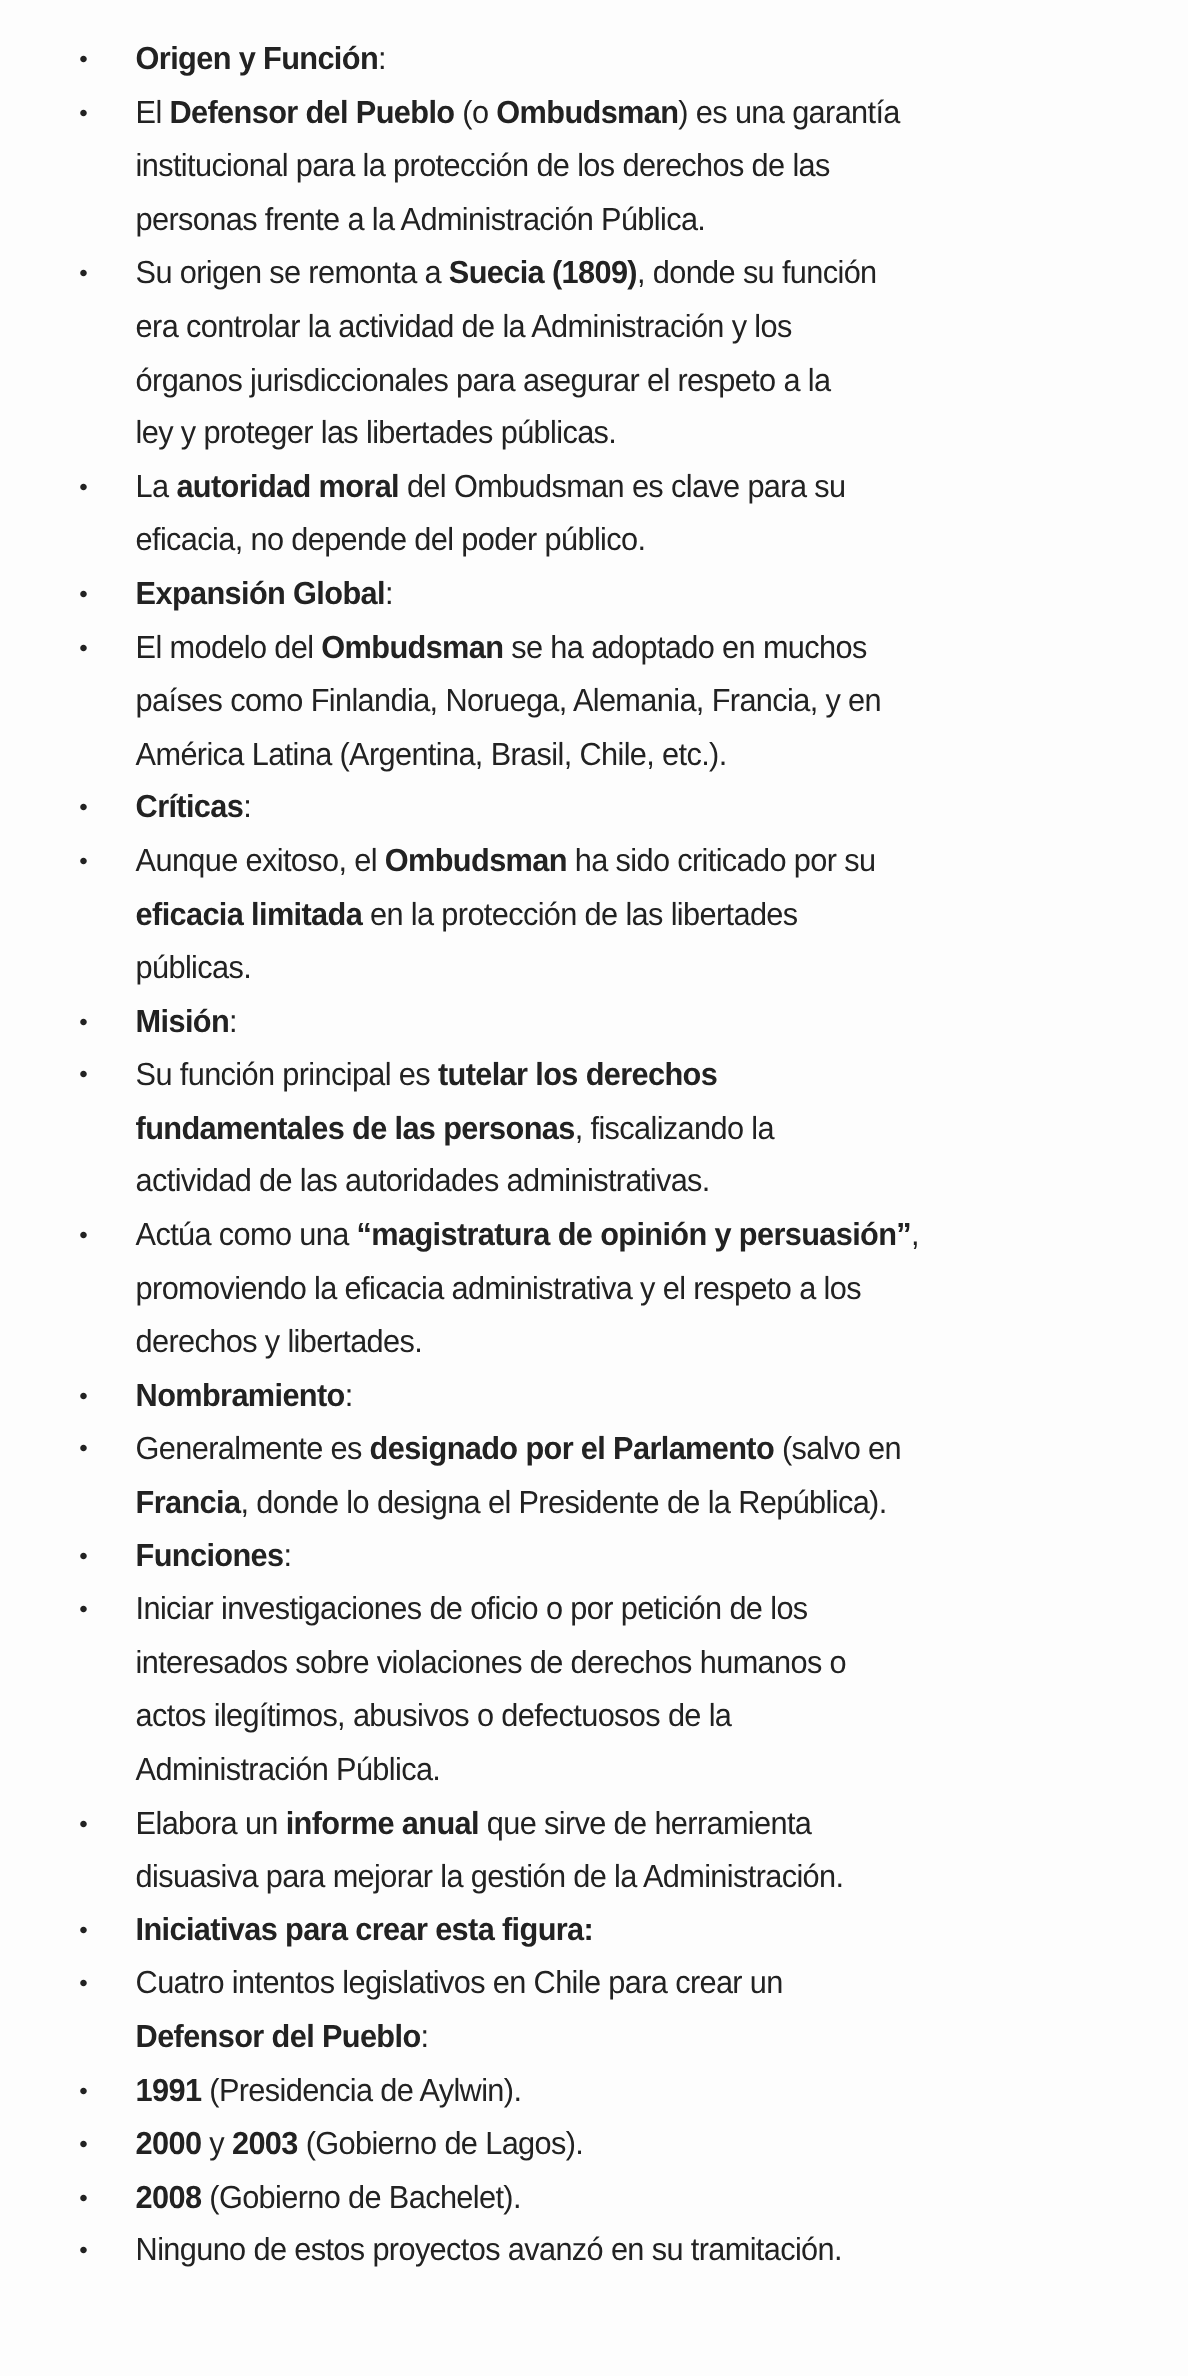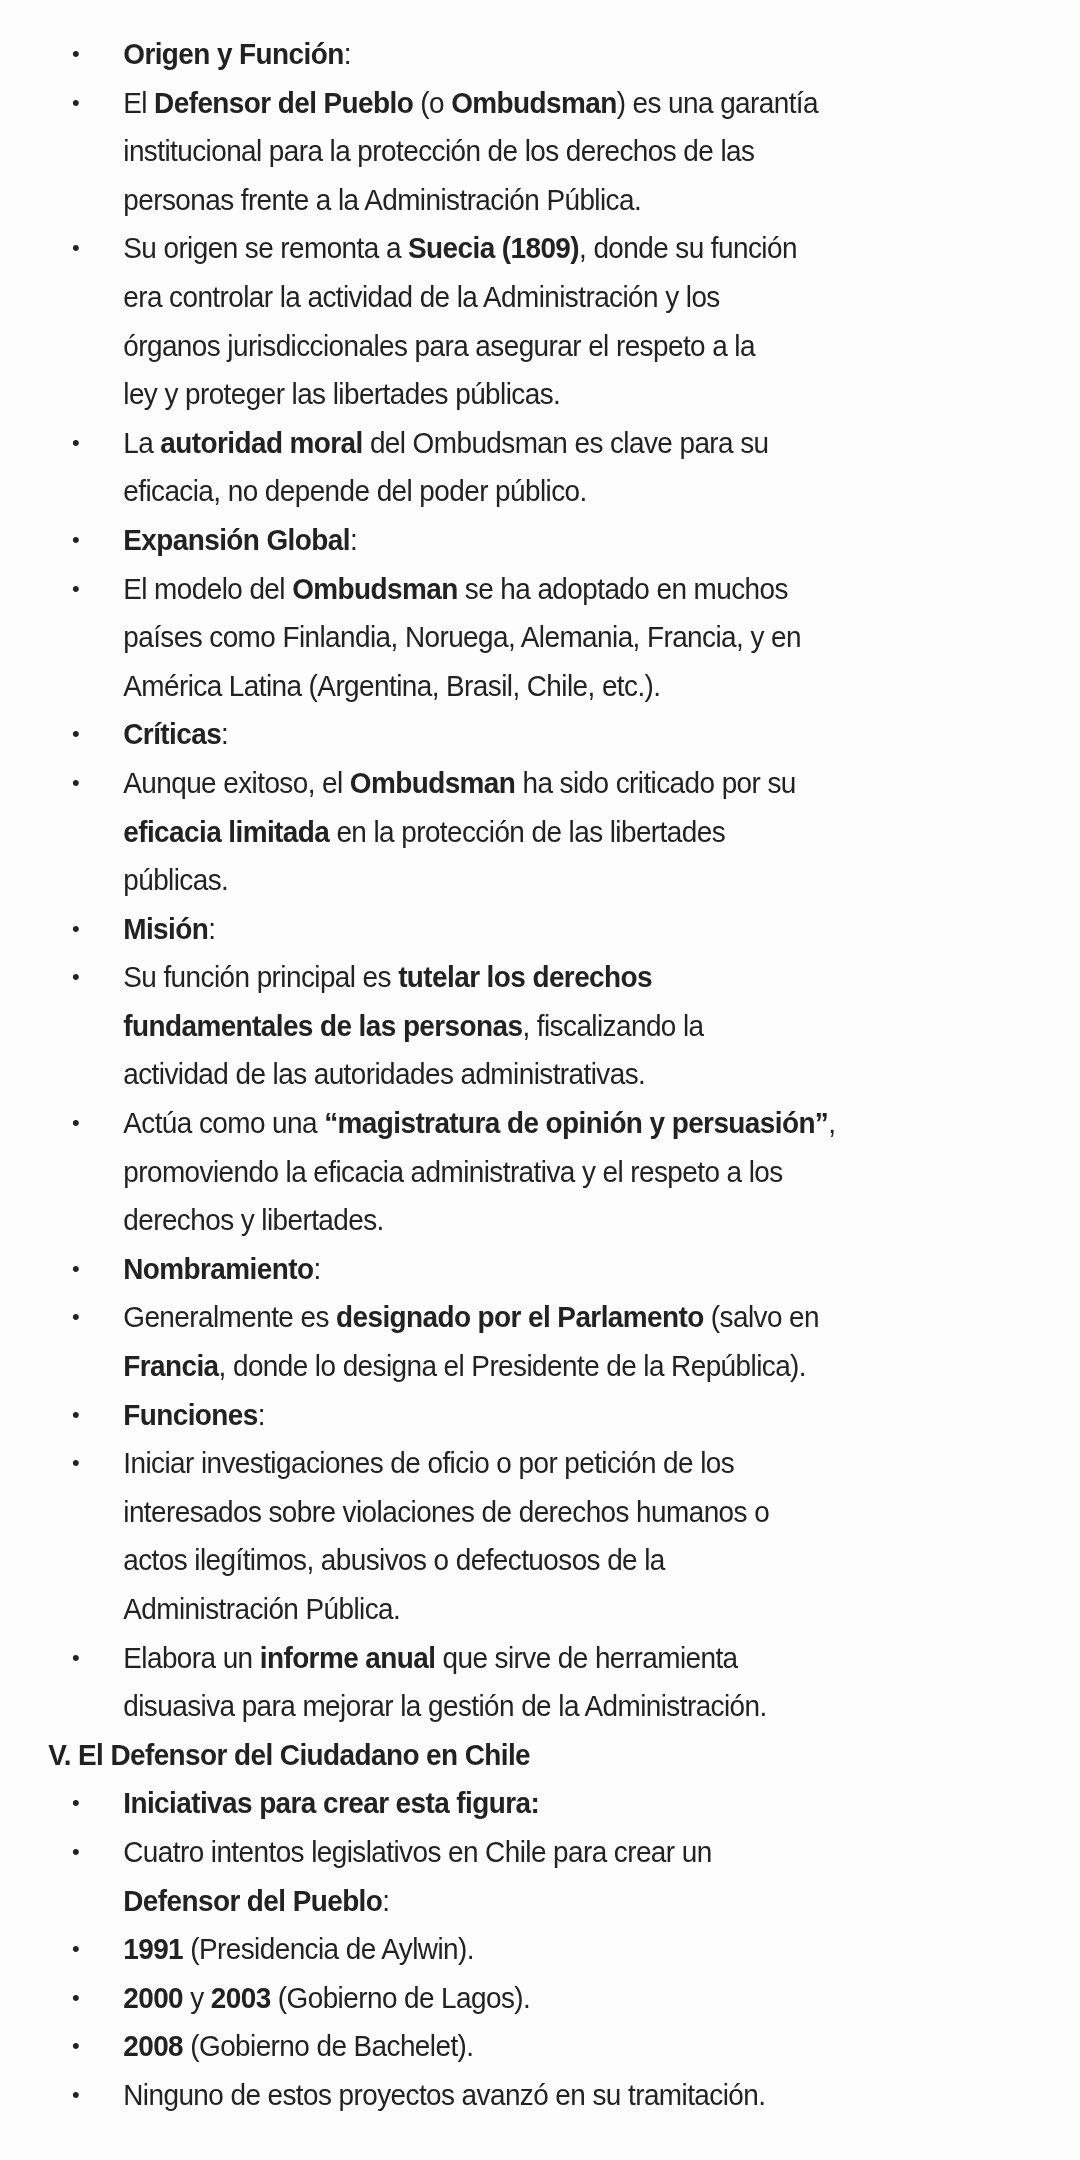--- a/index.html
+++ b/index.html
@@ -101,23 +101,20 @@
       <div class="line" style="transform: scaleX(0.962963);"><span>Iniciar investigaciones de oficio o por petición de los</span></div>
       <div class="line" style="transform: scaleX(0.962963);"><span>interesados sobre violaciones de derechos humanos o</span></div>
       <div class="line" style="transform: scaleX(0.962963);"><span>actos ilegítimos, abusivos o defectuosos de la</span></div>
       <div class="line" style="transform: scaleX(0.962963);"><span>Administración Pública.</span></div>
     </div>
     <div class="item">
       <span class="bullet">•</span>
       <div class="line" style="transform: scaleX(0.962963);"><span>Elabora un </span><b>informe anual</b><span> que sirve de herramienta</span></div>
       <div class="line" style="transform: scaleX(0.962963);"><span>disuasiva para mejorar la gestión de la Administración.</span></div>
     </div>
-    <div class="item heading">
-      <div class="line" style="transform: scaleX(0.962963);"><b>V. El Defensor del Ciudadano en Chile</b></div>
-    </div>
     <div class="item">
       <span class="bullet">•</span>
       <div class="line" style="transform: scaleX(0.962963);"><b>Iniciativas para crear esta figura:</b></div>
     </div>
     <div class="item">
       <span class="bullet">•</span>
       <div class="line" style="transform: scaleX(0.962963);"><span>Cuatro intentos legislativos en Chile para crear un</span></div>
       <div class="line" style="transform: scaleX(0.962963);"><b>Defensor del Pueblo</b><span>:</span></div>
     </div>
     <div class="item">

